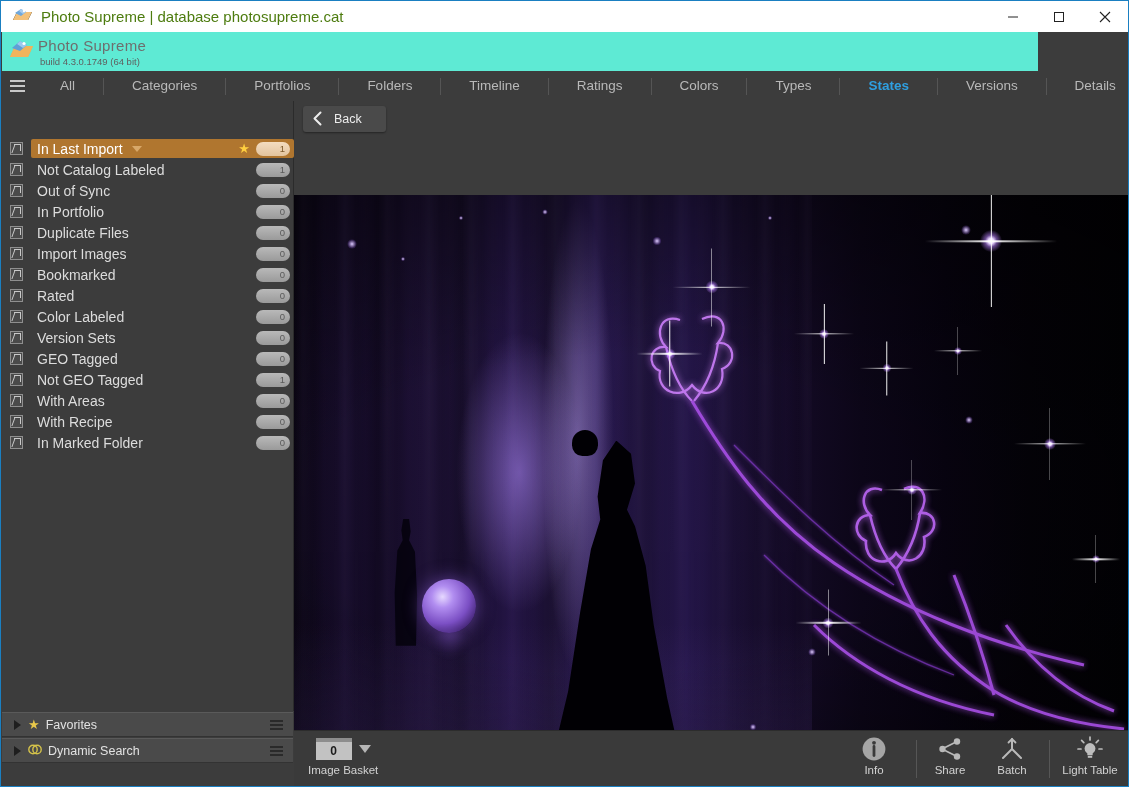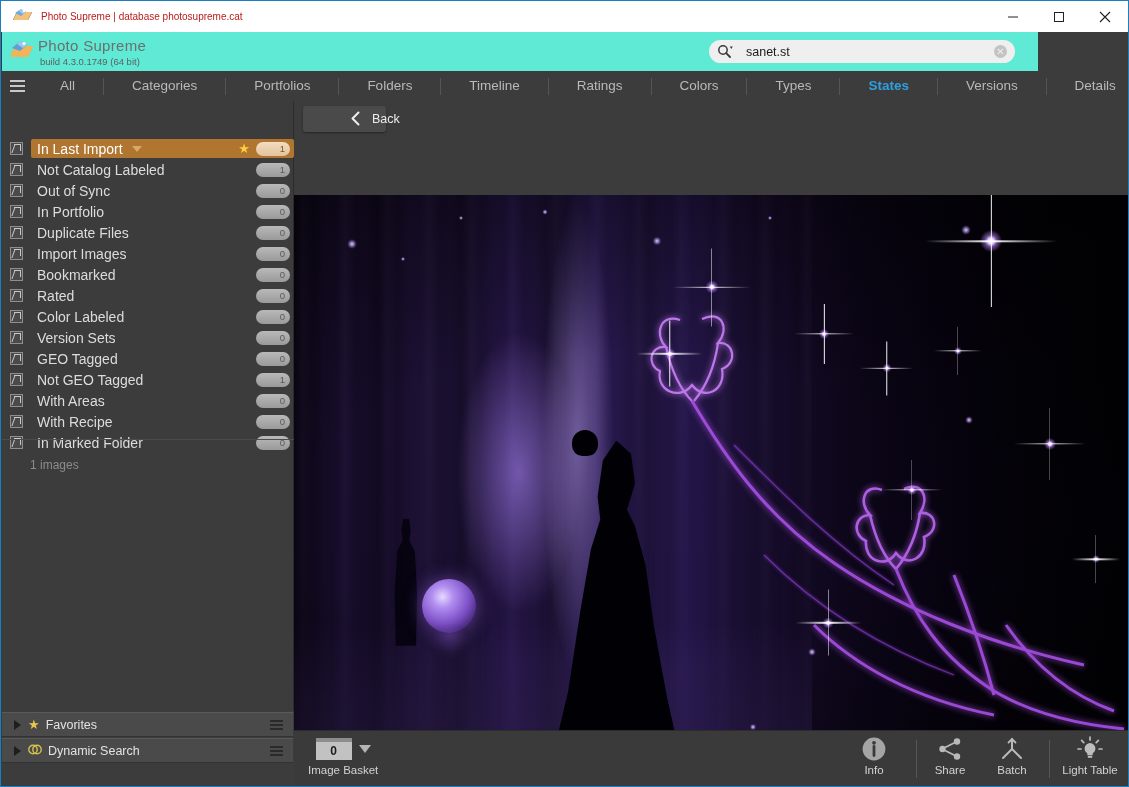--- a/index.html
+++ b/index.html
@@ -21,21 +21,21 @@
   .titlebar {
     position: absolute; left: 0; top: 0; width: 1127px; height: 31px;
     background: #ffffff;
     display: flex; align-items: center;
   }
   .tb-icon {
     width: 30px; height: 30px; margin-left: 7px;
     display: flex; align-items: center; justify-content: center;
   }
   .tb-title {
-    font-size: 10px; color: #b91c1c; margin-left: 3px;
+    font-size: 15px; color: #4d7c0f; margin-left: 3px;
     white-space: nowrap;
   }
   .tb-spacer { flex: 1; }
   .winbtn {
     width: 46px; height: 31px; display: flex;
     align-items: center; justify-content: center;
     color: #222; font-size: 14px;
   }
 
   
@@ -184,21 +184,20 @@
   .main {
     position: absolute; left: 293px; top: 100px;
     width: 835px; height: 686px; background: #3c3c3c;
   }
   .backbar { position: relative; height: 36px; }
   .backbtn {
     position: absolute; left: 9px; top: 5px;
     width: 83px; height: 26px; background: #4a4a4a;
     border-radius: 3px; display: flex; align-items: center;
     box-shadow: 0 1px 2px rgba(0,0,0,.4);
-    padding-left: 38px;
   }
   .back-chev { margin-left: 9px; color: #ededed; font-size: 15px; line-height: 1; }
   .back-label { margin-left: 11px; font-size: 12.5px; color: #ededed; }
 
   
   .viewer {
     position: absolute; left: 0; top: 94px; width: 835px; height: 578px;
     background: #000;
     overflow: hidden;
   }
@@ -367,31 +366,20 @@
         <path d="M1 19 L6 8 L24 8 L19 19 Z" fill="#e8a94f"></path>
         <path d="M1 19 L6 8 L24 8 L19 19 Z" fill="#f0b45c"></path>
         <path d="M3 10 L11 3 L18 7 L11 13 Z" fill="#5f9fd6"></path>
         <path d="M11 3 L18 7 L14 10 L8 6 Z" fill="#9cc8ee"></path>
         <circle cx="15" cy="5.5" r="1.6" fill="#ffffff"></circle>
       </svg>
     </div>
     <div class="logo-name">Photo Supreme</div>
     <div class="logo-build">build 4.3.0.1749 (64 bit)</div>
 
-    <div class="searchwrap">
-      <span class="search-ico">
-        <svg width="17" height="15" viewBox="0 0 17 15">
-          <circle cx="6" cy="6" r="4.2" fill="none" stroke="#3a3a3a" stroke-width="1.5"></circle>
-          <path d="M9.2 9.2 L13 13" stroke="#3a3a3a" stroke-width="1.8" stroke-linecap="round"></path>
-          <path d="M12.8 2.5 L15.8 2.5 L14.3 5 Z" fill="#3a3a3a"></path>
-        </svg>
-      </span>
-      <input class="search-input" type="text" value="sanet.st" style="">
-      <span class="search-clear">✕</span>
-    </div>
   </div>
 
   <div class="tabbar">
     <div class="hamburger">
         <i></i>
         <i></i>
         <i></i>
       </div>
     <div class="tab">All</div>
     <div class="tabsep"></div>
@@ -549,21 +537,20 @@
         <div class="state-row">
           <span class="chk"></span>
           <span class="state-body">
             <span class="state-label">In Marked Folder</span>
             <span class="pill-slot">
               <span class="count-pill">0</span>
             </span>
           </span>
         </div>
       </div>
-    <div class="images-count">1 images</div>
   </div>
 
   <div class="lbsec fav">
     <span class="tri-right"></span>
     <span class="lbsec-ico" style="color:#e8c84a;">★</span>
     <span class="lbsec-label">Favorites</span>
     <span class="lbsec-menu">
         <i></i>
         <i></i>
         <i></i>

